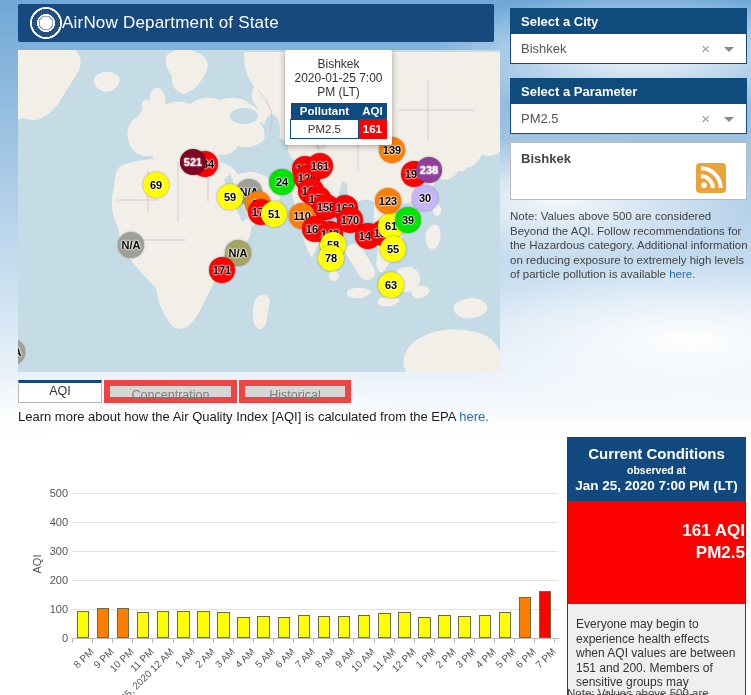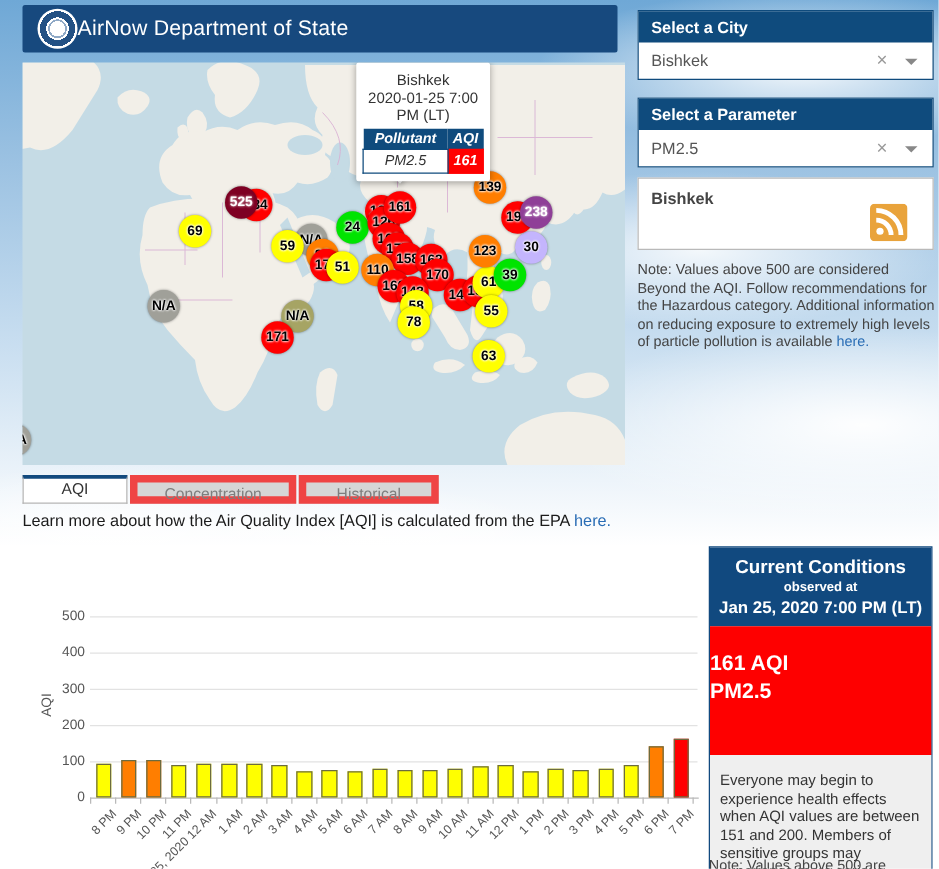--- a/index.html
+++ b/index.html
@@ -33,21 +33,21 @@
     font-size:11px; font-weight:bold; color:#000;
     text-shadow:0 0 2px #fff, 0 0 2px #fff, 0 0 2px #fff;
     box-shadow:0 0 2px rgba(0,0,0,.45); cursor:pointer; }
   .marker.purple, .marker.hazardous { color:#fff; text-shadow:0 0 2px #fff; }
 
   
   .popup { position:absolute; left:267px; top:0; width:107px; background:#fff;
     border-radius:2px; box-shadow:0 1px 6px rgba(0,0,0,.35); padding:5px 5px 6px;
     font-size:12px; color:#333; text-align:center; z-index:30; }
   .popup .pp-city { margin-top:2px; }
-  .popup table { width:100%; border-collapse:collapse; margin-top:4px;font-style:italic; }
+  .popup table { width:100%; border-collapse:collapse; margin-top:4px; }
   .popup th { background:#0f4b7d; color:#fff; font-size:11.5px; padding:2px 0; }
   .popup td { font-size:11.5px; padding:3px 0; border:1px solid #0f4b7d; }
   .popup td.aqi-red { background:#ff0000; color:#fff; font-weight:bold; border-color:#ff0000; }
   .popup-ptr { position:absolute; left:293px; top:86px; width:0; height:0; z-index:29;
     border-left:9px solid transparent; border-right:9px solid transparent;
     border-top:11px solid #fff; filter:drop-shadow(0 2px 2px rgba(0,0,0,.25)); }
 
   
   .panel { position:absolute; left:510px; width:237px; border:1px solid #0f4b7d; background:#fff; }
   .panel-hd { background:#0f4b7d; color:#fff; font-size:13px; font-weight:bold; padding:5px 10px; }
@@ -85,21 +85,21 @@
   .bar { position:absolute; width:12.5px; border:1px solid #6b6b40; cursor:pointer; }
   .xlab { position:absolute; width:110px; text-align:right; font-size:10px; color:#555;
     transform:rotate(-45deg); transform-origin:100% 0; white-space:nowrap; }
 
   
   .cc { position:absolute; left:567px; top:437px; width:179px; border:1px solid #11497f; background:#fff; }
   .cc-hd { background:#11497f; color:#fff; text-align:center; padding:7px 4px 8px; }
   .cc-hd .l1 { font-size:15px; font-weight:bold; }
   .cc-hd .l2 { font-size:10.5px; font-weight:bold; margin-top:2px; }
   .cc-hd .l3 { font-size:13.5px; font-weight:bold; margin-top:2px; }
-  .cc-red { background:#fe0000; color:#fff; text-align:left; height:103px; padding-top:19px;
+  .cc-red { background:#fe0000; color:#fff; text-align:right; height:103px; padding-top:19px;
     font-size:17px; font-weight:bold; line-height:22px; }
   .cc-health { background:#efefef; padding:7px 8px 9px; }
   .cc-health .h-title { text-align:center; font-size:12px; font-weight:bold; color:#222; }
   .cc-health .h-text { font-size:12px; color:#333; line-height:14.5px; margin-top:6px; }
   .cc-note { position:absolute; left:567px; top:687px; width:182px; font-size:11.5px; color:#444; }
 </style>
 </head>
 <body>
 
 <div class="sky"></div>
@@ -153,21 +153,21 @@
         <path d="M300,40 V100"></path>
         <path d="M340,16 V120"></path>
       <path d="M380,60 H456"></path>
         <path d="M262,120 L300,140"></path>
         <path d="M410,30 V90"></path>
     </g>
   </svg>
 
   <div id="markers">
       <div class="marker red" style="background: rgb(255, 0, 0); left: 174px; top: 101px;">134</div>
-      <div class="marker hazardous" style="background: rgb(126, 0, 35); left: 162px; top: 99px;">525</div>
+      <div class="marker hazardous" style="background: rgb(126, 0, 35); left: 162px; top: 99px;">521</div>
       <div class="marker yellow" style="background: rgb(255, 255, 0); left: 125px; top: 122px;">69</div>
       <div class="marker gray" style="background: rgb(160, 160, 153); left: 218px; top: 129px;">N/A</div>
       <div class="marker yellow" style="background: rgb(255, 255, 0); left: 199px; top: 134px;">59</div>
       <div class="marker orange" style="background: rgb(255, 126, 0); left: 227px; top: 141px;">80</div>
       <div class="marker red" style="background: rgb(255, 0, 0); left: 230px; top: 149px;">178</div>
       <div class="marker yellow" style="background: rgb(255, 255, 0); left: 243px; top: 151px;">51</div>
       <div class="marker green" style="background: rgb(0, 228, 0); left: 251px; top: 119px;">24</div>
       <div class="marker red" style="background: rgb(255, 0, 0); left: 274px; top: 106px;">165</div>
       <div class="marker red" style="background: rgb(255, 0, 0); left: 276px; top: 115px;">126</div>
       <div class="marker red" style="background: rgb(255, 0, 0); left: 280px; top: 128px;">161</div>

